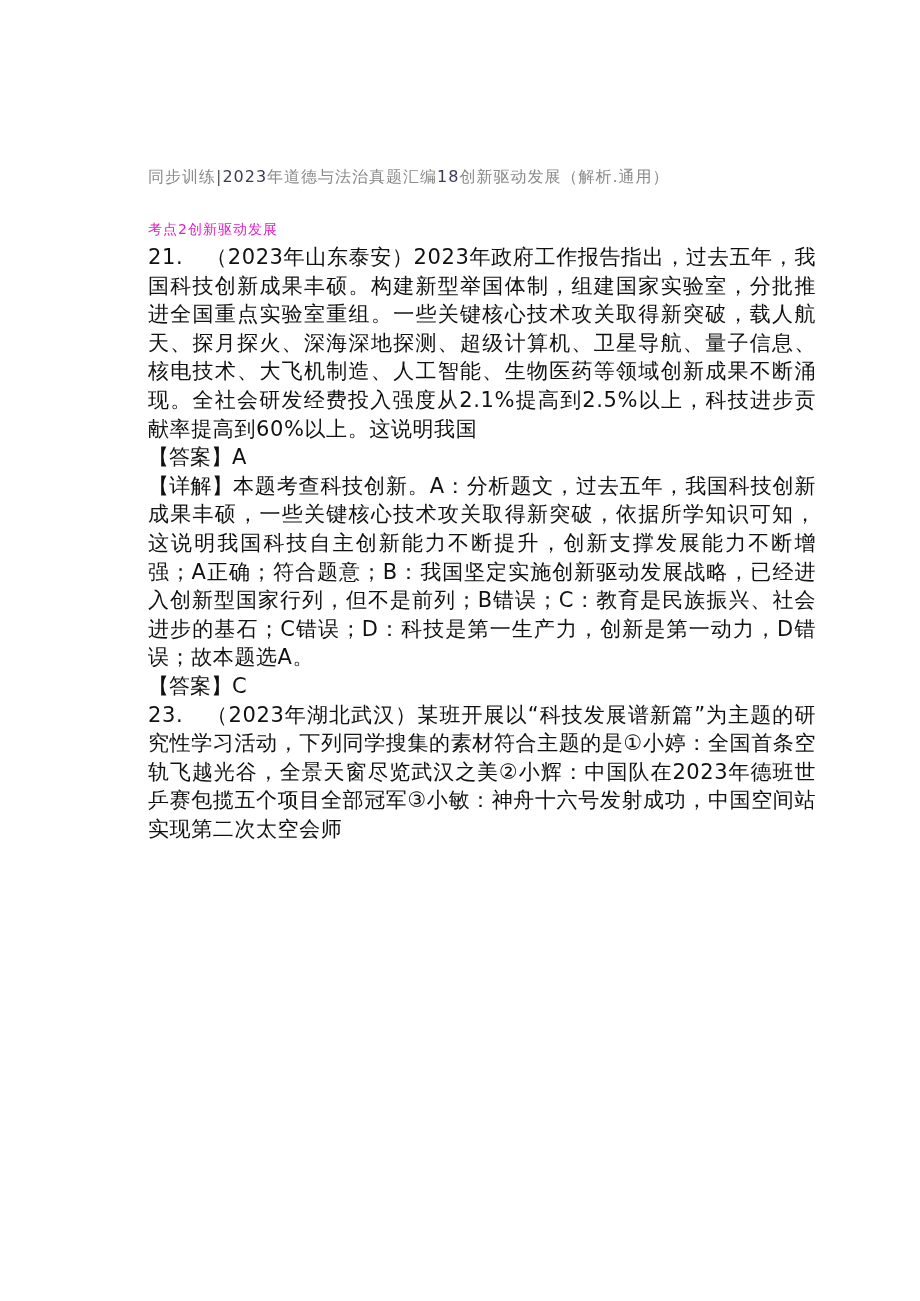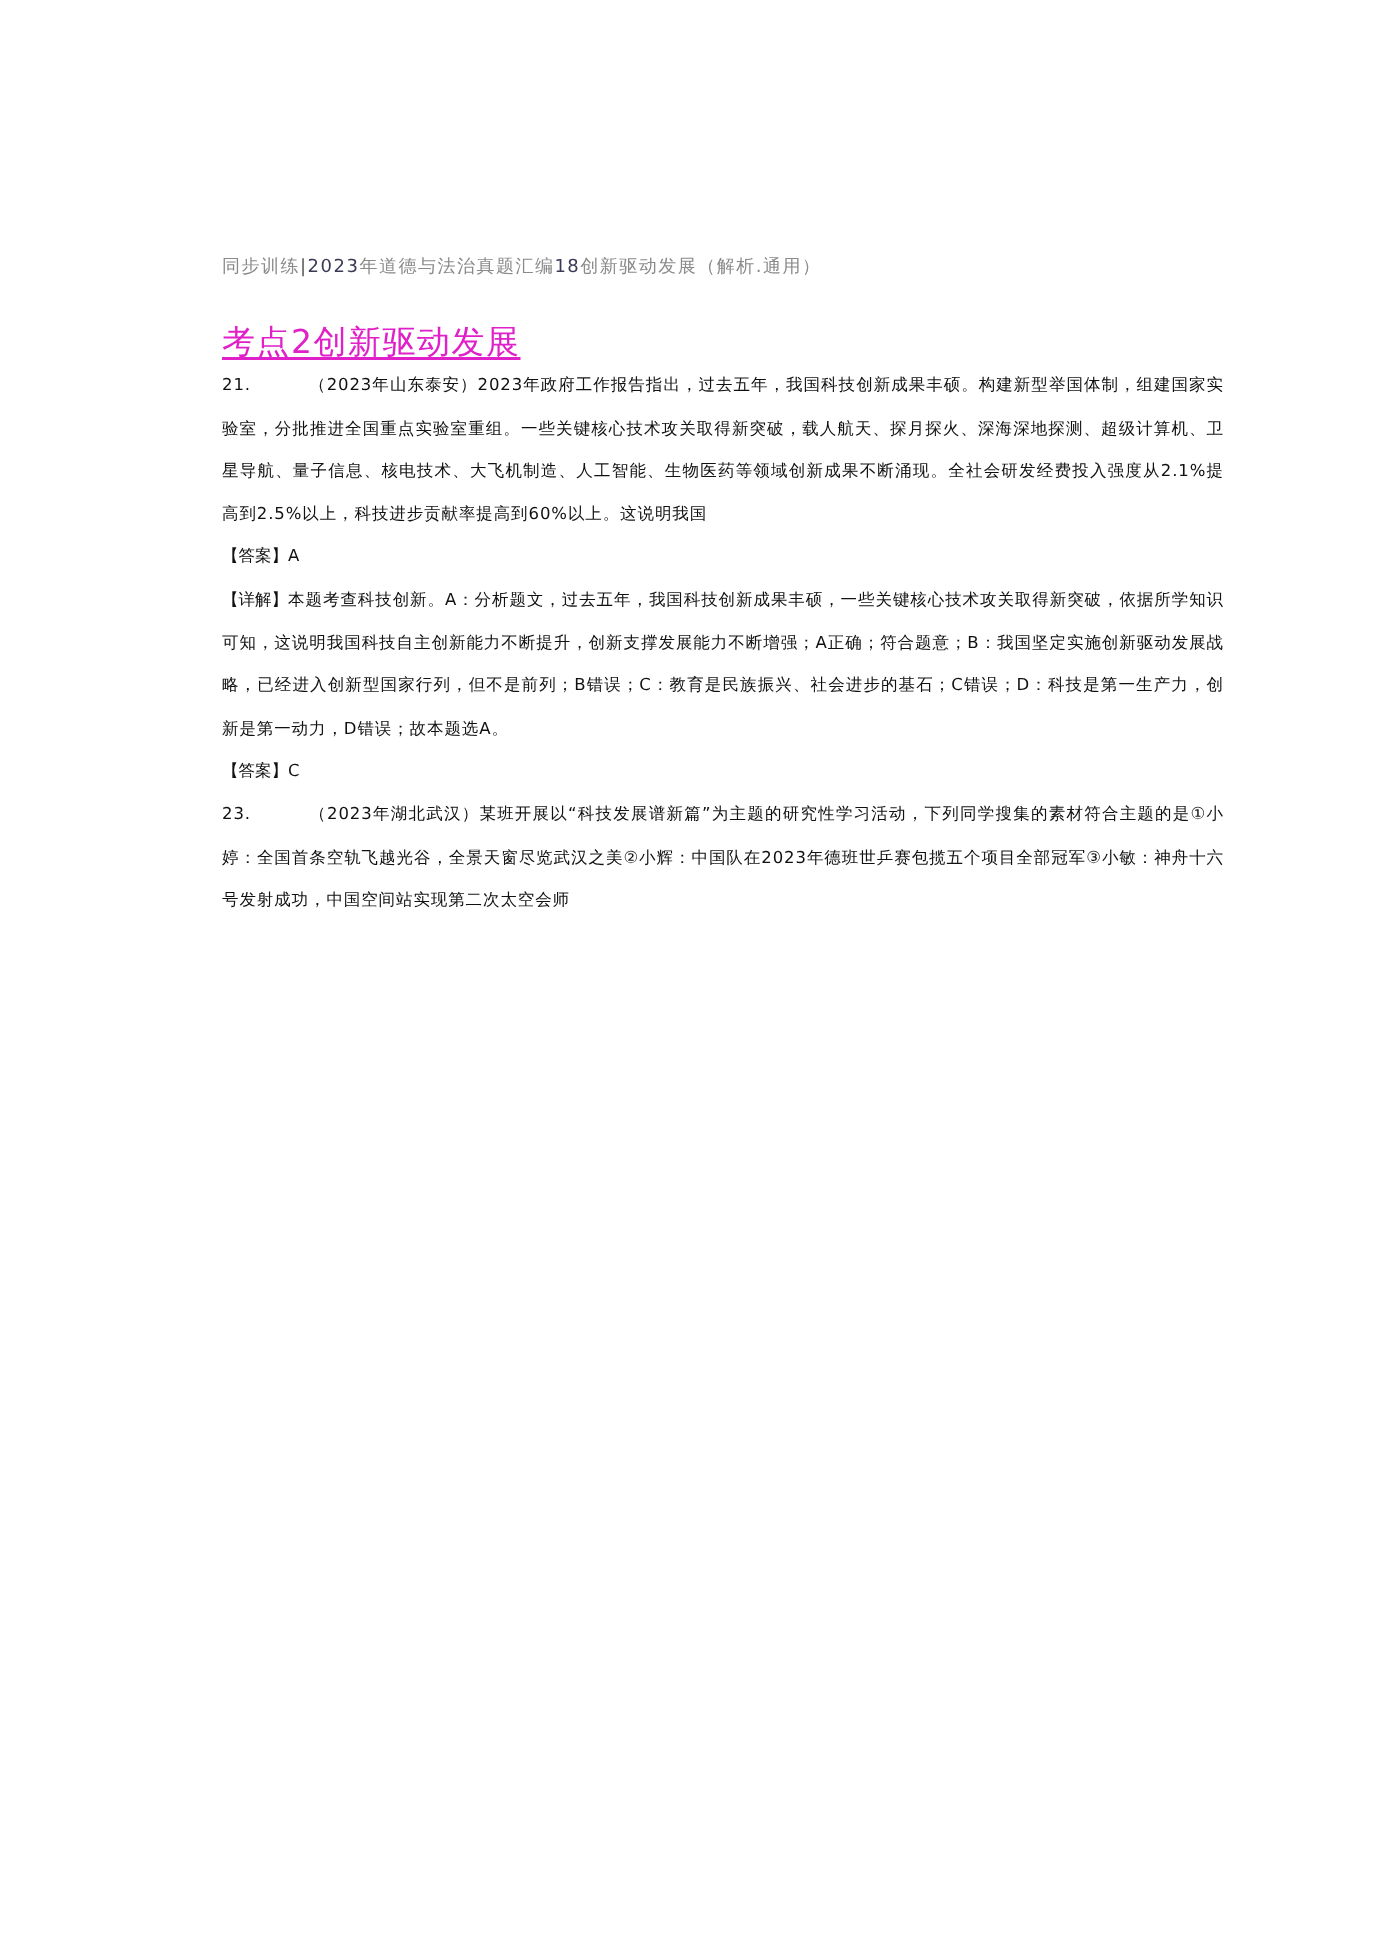--- a/index.html
+++ b/index.html
@@ -15,42 +15,41 @@
       font-family: "DejaVu Sans", "Liberation Sans", sans-serif;
       color: #111111;
     }
     .page {
       position: absolute;
       left: 148px;
       top: 163px;
       width: 668px;
     }
     .doc-header {
-      font-size: 12px;
+      font-size: 16px;
       color: #8a8a8a;
       letter-spacing: 1px;
       height: 28px;
       line-height: 28px;
       white-space: nowrap;
     }
     .doc-header .sep { color: #555; }
     .doc-header .num { color: #3a3a55; }
     .section-title {
       margin-top: 24px;
-      font-size: 22px;
+      font-size: 14px;
       color: #e020c8;
-      text-decoration: underline;
       text-decoration-color: #e020c8;
       text-underline-offset: 3px;
       height: 28px;
       line-height: 28px;
       letter-spacing: 1px;
     }
     .body-text {
-      font-size: 11px;
+      font-size: 21px;
       line-height: 28.6px;
       letter-spacing: 0.6px;
       text-align: justify;
     }
     .para { margin: 0; }
     .qnum {
       display: inline-block;
       width: 58px;
     }
     .bracket-label { letter-spacing: 0; }

